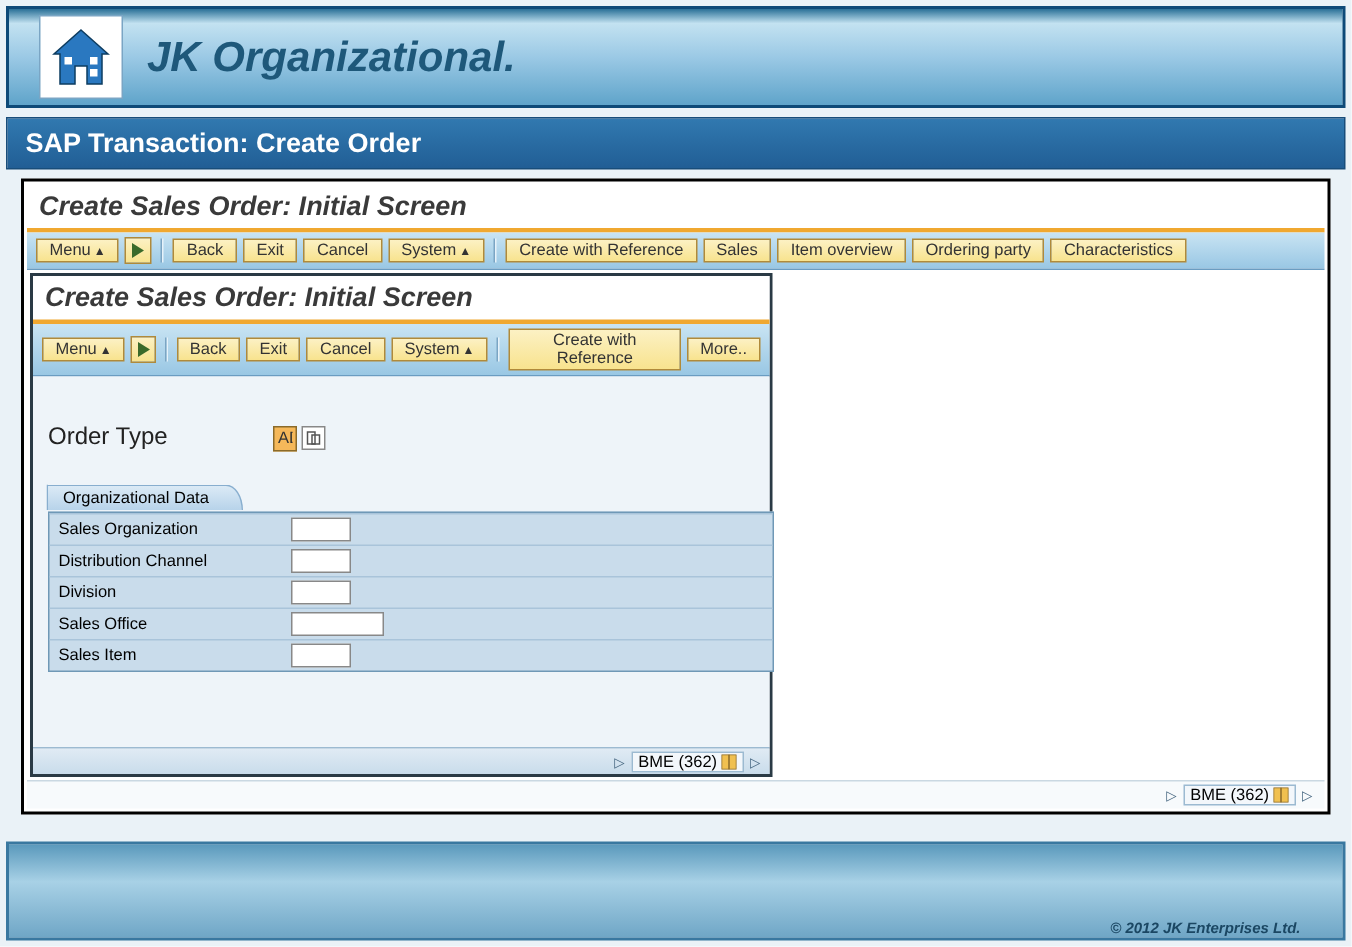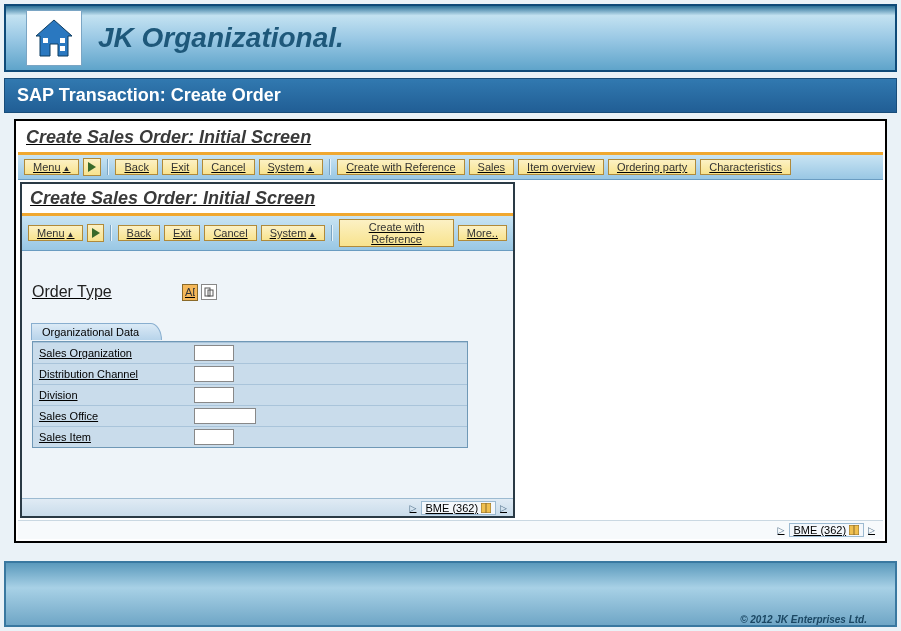--- a/index.html
+++ b/index.html
@@ -43,21 +43,20 @@
     font-weight: bold;
     padding: 6px 12px;
     margin: 0 4px 6px 4px;
     border: 1px solid #184d7a;
   }
   .main-frame {
     background: #fff;
     border: 2px solid #000;
     margin: 0 14px 8px 14px;
     padding: 2px;
-    text-decoration: underline;
   }
   .sap-window {
     position: relative;
   }
   .sap-title-strip {
     background: #fff;
     border-bottom: 3px solid #f0a830;
     padding: 4px 8px;
   }
   .sap-title {
@@ -153,21 +152,21 @@
     border: 1px solid #888;
     background: #fff;
     margin-left: 3px;
     align-items: center;
     justify-content: center;
     cursor: pointer;
   }
   .org-box {
     border: 1px solid #6f98b6;
     background: #c9dceb;
-    width: 436px;
+    width: 484px;
   }
   .org-tab {
     display: inline-block;
     background: linear-gradient(to bottom, #dbeaf6, #b7d3ea);
     border: 1px solid #88aecf;
     border-bottom: none;
     border-top-right-radius: 12px 18px;
     padding: 2px 22px 2px 10px;
     font-size: 11px;
     margin: -1px 0 0 -1px;

